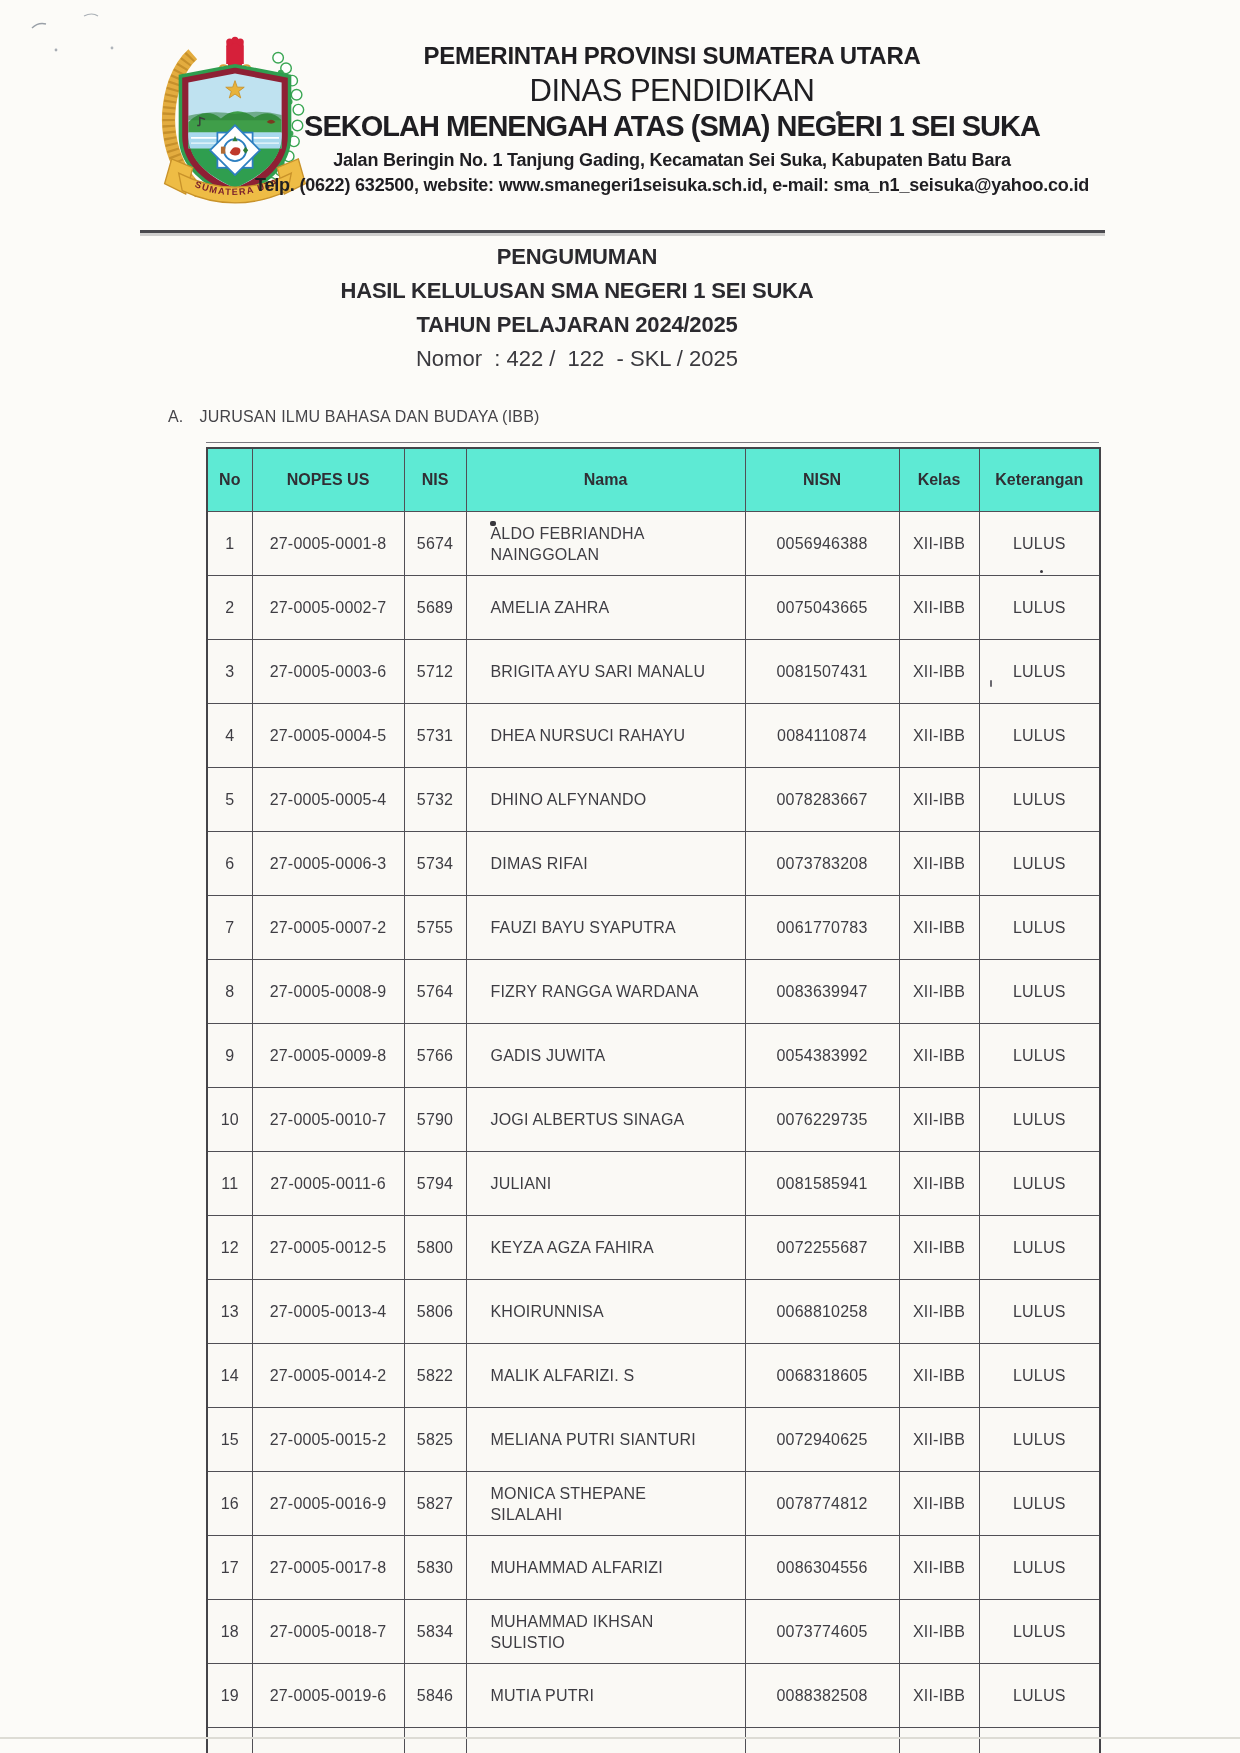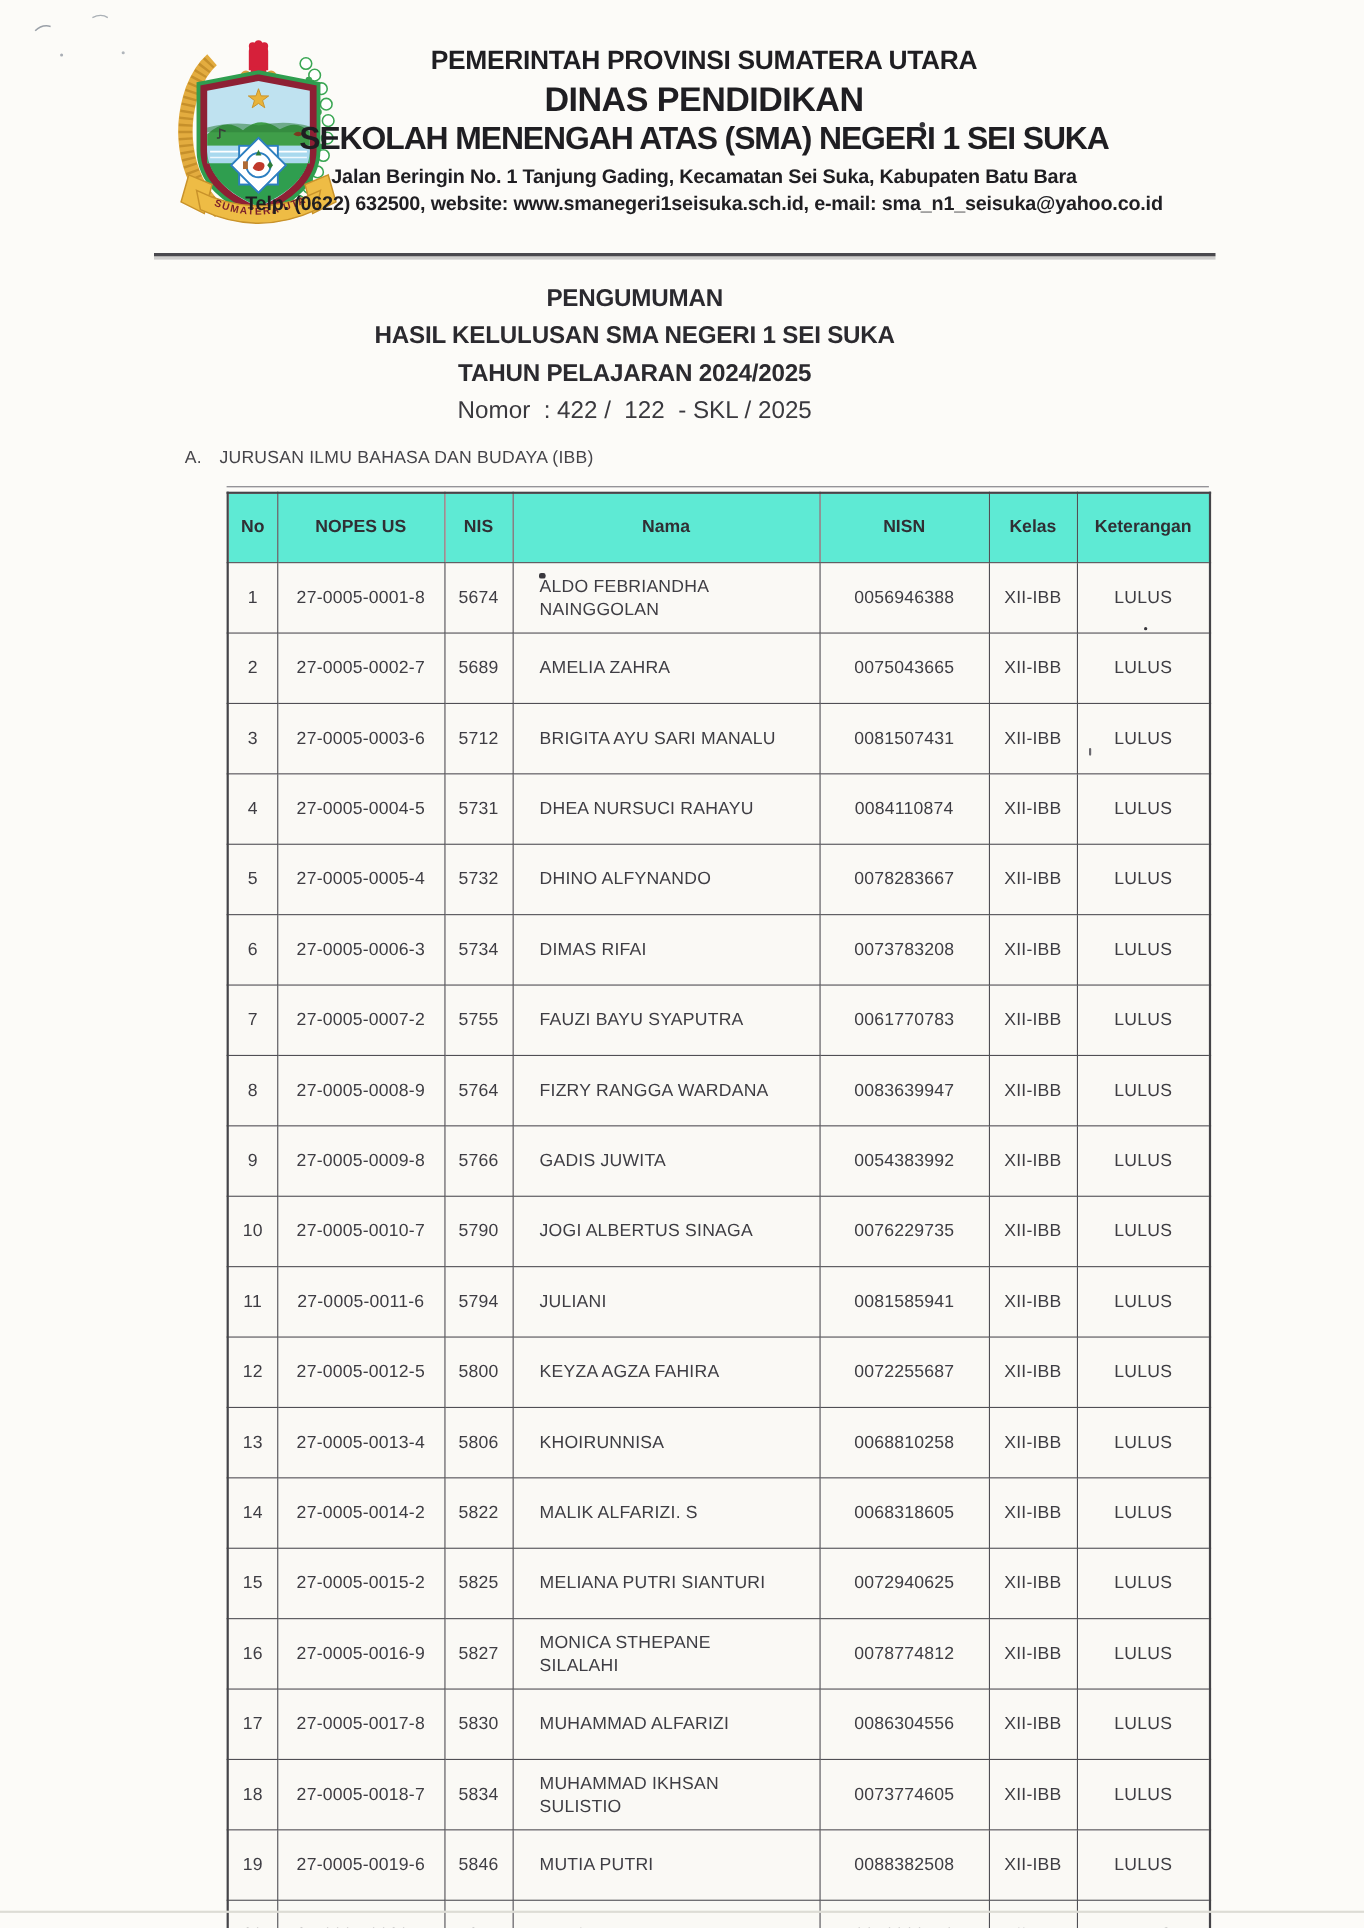--- a/index.html
+++ b/index.html
@@ -8,33 +8,33 @@
     background:#fcfbf8;
     font-family:"Liberation Sans", sans-serif;
     color:#2e2d31;
     position:relative;
     overflow:hidden;
   }
   
   .logo-wrap { position:absolute; left:146px; top:34px; width:178px; height:176px; }
   .lh-text {
     position:absolute; left:180px; top:42px; width:920px;
-    text-align:center; color:#1f1e22;
+    text-align:center; color:#1f1e22;padding-left:32px;
   }
   .lh-line1 { font-size:24px; font-weight:bold; letter-spacing:-0.3px; margin-bottom:3px; }
-  .lh-line2 { font-size:31px; font-weight:bold; letter-spacing:-0.5px; margin-bottom:1px; }
+  .lh-line2 { font-size:31px; font-weight:normal; letter-spacing:-0.5px; margin-bottom:1px; }
   .lh-line3 { font-size:29px; font-weight:bold; letter-spacing:-1px; margin-bottom:7px; white-space:nowrap; }
   .lh-addr, .lh-contact, .lh-ids { font-size:18px; font-weight:bold; margin-bottom:4px; letter-spacing:-0.2px; }
   .lh-rule {
     position:absolute; left:140px; top:230px; width:965px; height:3px;
     background:#4a494e; box-shadow:0 3px 0 rgba(70,70,75,.25);
   }
   
   .doc-title {
-    position:absolute; left:152px; top:254px; width:850px;
+    position:absolute; left:152px; top:240px; width:850px;
     text-align:center; color:#2b2a2f;
   }
   .doc-title .t-bold { font-size:22px; font-weight:bold; line-height:34px; letter-spacing:-0.2px; }
   .doc-title .t-nomor { font-size:22px; font-weight:normal; line-height:34px; white-space:pre; color:#3a393e; }
   
   .section-heading {
     position:absolute; left:168px; top:408px;
     font-size:16px; color:#454449; letter-spacing:0.2px;
   }
   .section-heading .sec-label { display:inline-block; margin-right:16px; }

